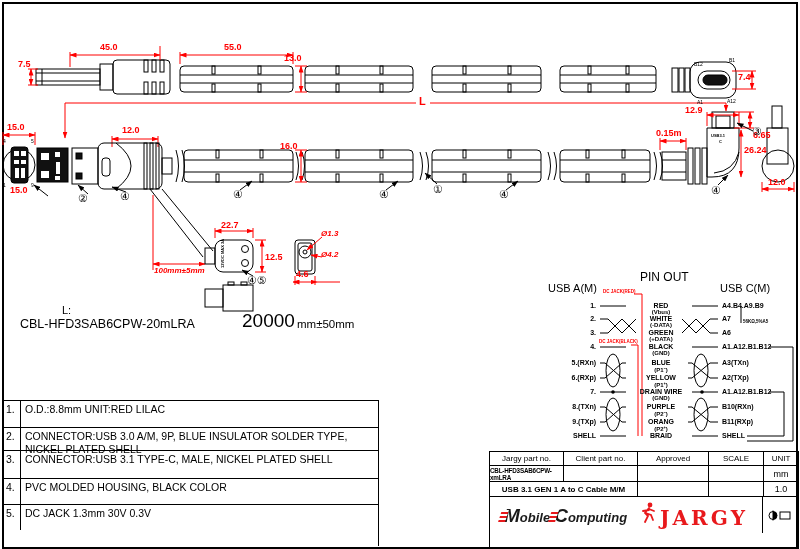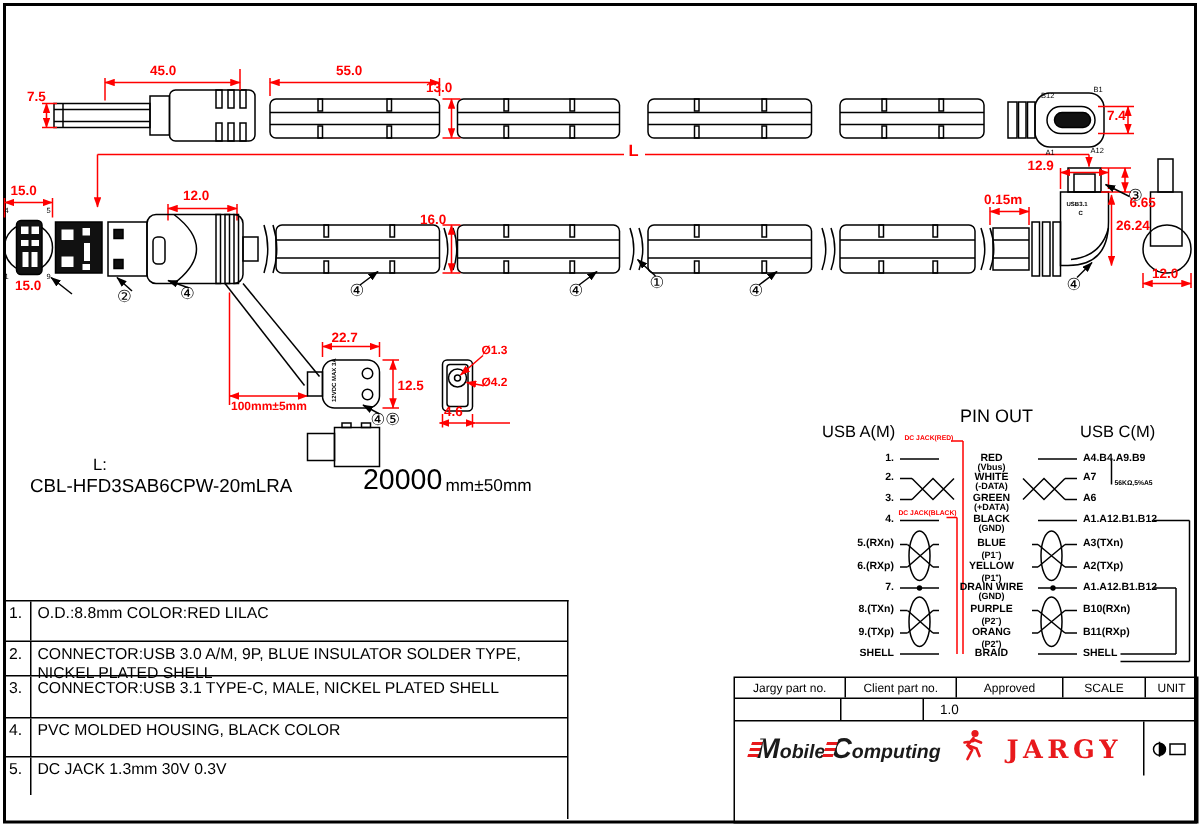--- a/index.html
+++ b/index.html
@@ -6,21 +6,21 @@
   body{width:800px;height:549px;position:relative;background:#fff;
        font-family:"Liberation Sans",sans-serif;color:#000;overflow:hidden;}
   .page-border{position:absolute;left:2px;top:2px;width:792px;height:543px;border:2px solid #000;}
   svg.art{position:absolute;left:0;top:0;}
   .k{stroke:#000;fill:none;stroke-width:1;}
   .kf{fill:#111;stroke:#000;stroke-width:1;}
   .wf{fill:#fff;stroke:none;}
   .rd{stroke:#f00;fill:none;stroke-width:1;}
   .lbl{position:absolute;white-space:nowrap;line-height:1;}
   .dim{color:#f00;font-size:9px;font-weight:bold;}
-  .dim8{color:#f00;font-size:8px;font-weight:bold;}
+  .dim8{color:#f00;font-size:8px;font-weight:bold;font-style:italic;}
   .co{font-size:11px;}
   .t5{font-size:5px;}
   .t4{font-size:4px;font-weight:bold;}
   .pl{position:absolute;left:540px;width:56px;text-align:right;font-size:7px;font-weight:bold;}
   .pw{position:absolute;left:630px;width:62px;text-align:center;font-size:7px;font-weight:bold;}
   .ps{position:absolute;left:630px;width:62px;text-align:center;font-size:6px;font-weight:bold;}
   .pr{position:absolute;left:722px;font-size:7px;font-weight:bold;}
   .redtiny{color:#f00;font-size:4.5px;font-weight:bold;}
   .notiny{font-size:4.5px;font-weight:bold;}
   .ph{font-size:11px;}
@@ -41,21 +41,21 @@
   .partno{font-size:6.3px;font-weight:bold;letter-spacing:-0.2px;}
   .dname{font-size:8px;font-weight:bold;}
   .unitv{font-size:9px;}
   .logorow{display:flex;border-bottom:none;}
   .logocell{position:relative;}
   .mobile{position:absolute;left:10px;top:8px;font-weight:bold;font-style:italic;color:#1a1a1a;
           font-size:13px;display:flex;align-items:baseline;}
   .mobile .big{font-size:19px;}
   .stripes{display:inline-block;width:7px;height:12px;margin-right:-3px;transform:skewX(-18deg);
            background:repeating-linear-gradient(0deg,#e8191c 0 2px,#fff 2px 4px);}
-  .jargy{position:absolute;right:14px;top:9px;color:#e8191c;font-weight:bold;font-size:17px;
+  .jargy{position:absolute;right:14px;top:9px;color:#e8191c;font-weight:bold;font-size:20px;
          letter-spacing:3px;font-family:"DejaVu Serif",serif;}
   .runner{position:absolute;left:148px;top:4px;}
   .dcmark{position:absolute;left:221px;top:268px;font-size:4px;font-weight:bold;
           transform-origin:0 0;transform:rotate(-90deg);}
   .lenbig{font-size:19px;}
   .lensm{font-size:11.5px;}
   .pnum{font-size:12.5px;}
   .llab{font-size:11px;}
 </style>
 </head>
@@ -478,21 +478,21 @@
 <span class="pr" style="top:418px">B11(RXp)</span>
 
 <span class="pl" style="top:432px">SHELL</span>
 <span class="pw" style="top:432px">BRAID</span>
 <span class="pr" style="top:432px">SHELL</span>
 
 <div class="materials">
   <div class="mrow" style="height:26px">
     <div class="mno">1.</div>
     <div class="mdesc">
-      <div>O.D.:8.8mm COLOR:RED LILAC</div>
+      <div>O.D.:8.8mm UNIT:RED LILAC</div>
     </div>
   </div>
   <div class="mrow" style="height:22px">
     <div class="mno">2.</div>
     <div class="mdesc">
       <div>CONNECTOR:USB 3.0 A/M, 9P, BLUE INSULATOR SOLDER TYPE,</div>
       <div>NICKEL PLATED SHELL</div>
     </div>
   </div>
   <div class="mrow" style="height:27px">
@@ -516,21 +516,29 @@
 </div>
 
 <div class="tblock">
   <div class="trow" style="height:14px">
     <div class="tcell" style="width:74px">Jargy part no.</div>
     <div class="tcell" style="width:74px">Client part no.</div>
     <div class="tcell" style="width:71px">Approved</div>
     <div class="tcell" style="width:55px">SCALE</div>
     <div class="tcell" style="width:34px">UNIT</div>
   </div>
+  <div class="trow" style="height:16px">
+    <div class="tcell partno" style="width:74px">CBL-HFD3SAB6CPW-xmLRA</div>
+    <div class="tcell" style="width:74px"></div>
+    <div class="tcell" style="width:71px"></div>
+    <div class="tcell" style="width:55px"></div>
+    <div class="tcell unitv" style="width:34px">mm</div>
+  </div>
   <div class="trow" style="height:15px">
+    <div class="tcell dname" style="width:148px">USB 3.1 GEN 1 A to C Cable M/M</div>
     <div class="tcell" style="width:71px"></div>
     <div class="tcell" style="width:55px"></div>
     <div class="tcell unitv" style="width:34px">1.0</div>
   </div>
   <div class="trow logorow" style="height:36px">
     <div class="tcell logocell" style="width:273px">
       <div class="mobile">
         <span class="stripes"></span>
           <span class="big">M</span>
           <span>obile </span>

